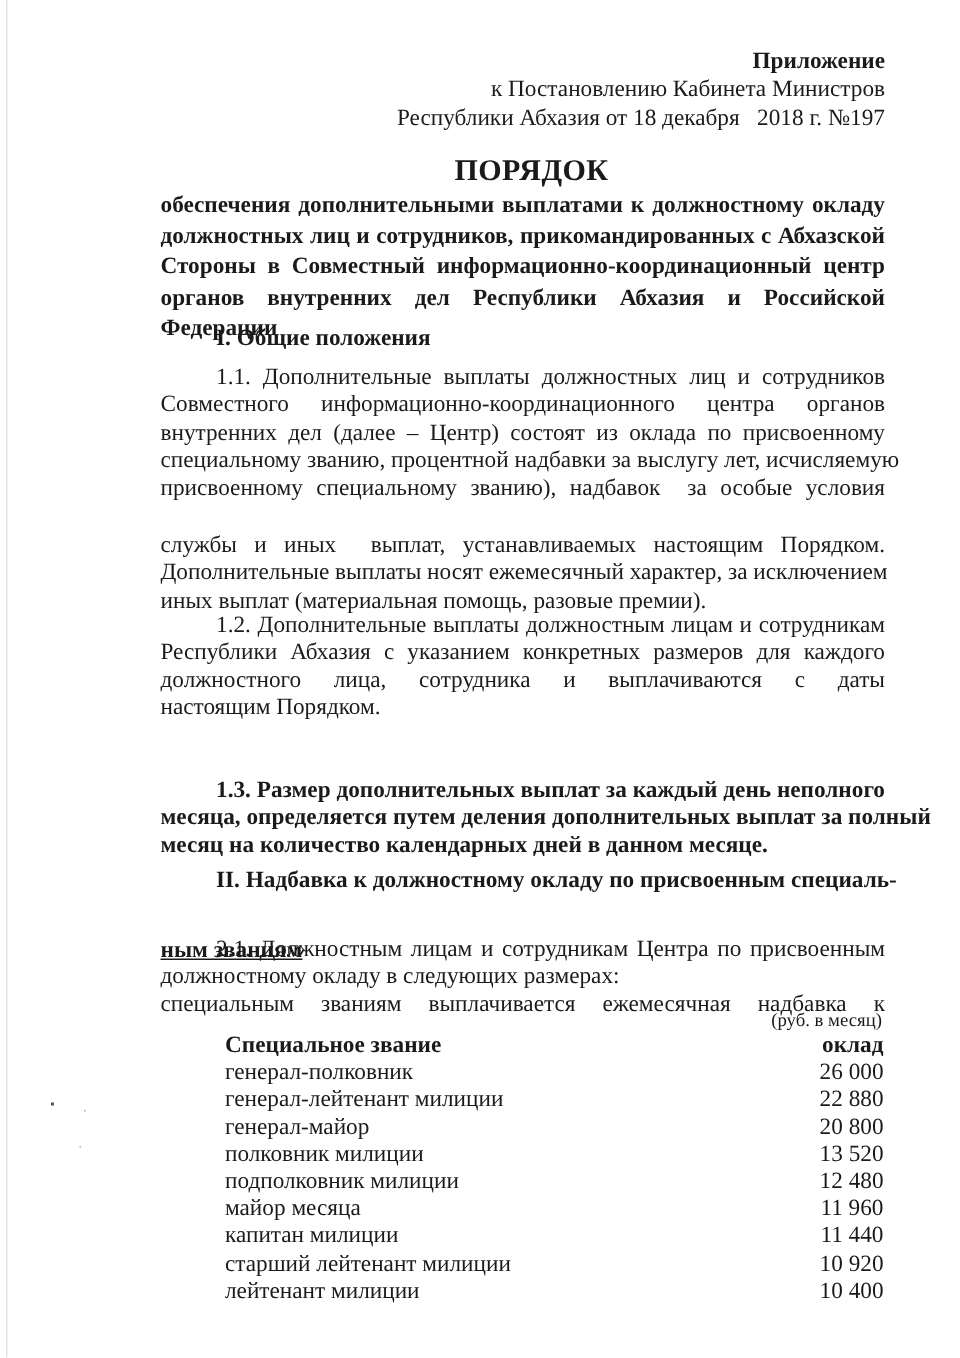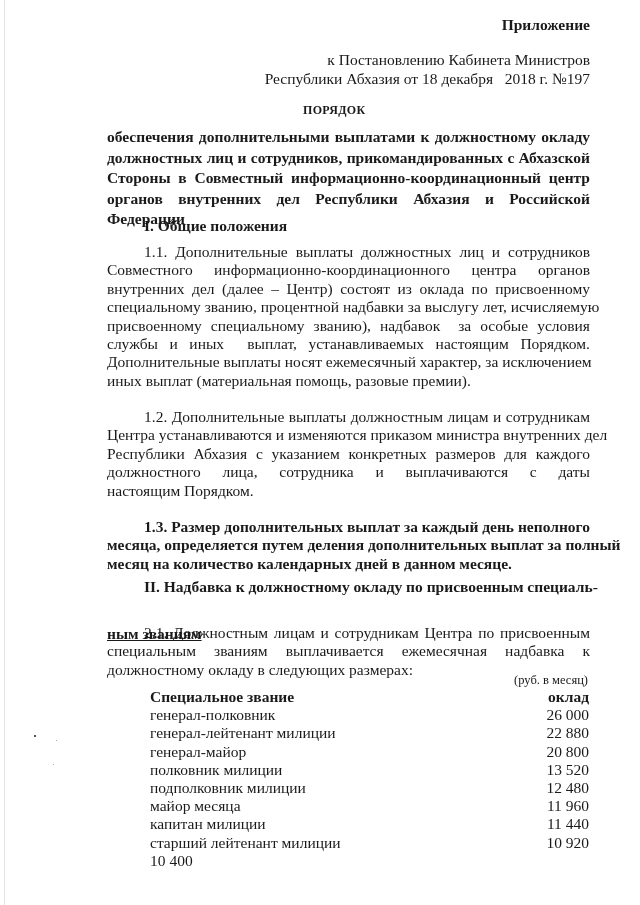--- a/index.html
+++ b/index.html
@@ -1,41 +1,41 @@
 <!DOCTYPE html>
 <html><head>
 <meta charset="utf-8">
 <style>
   html, body { margin: 0; padding: 0; background: #ffffff; }
   body { width: 640px; height: 905px; position: relative; overflow: hidden;
          font-family: "Liberation Serif", "DejaVu Serif", serif; color: #1a1a1a; }
   .edge-left { position: absolute; left: 4px; top: 0; width: 1px; height: 905px; background: #e4e4e4; }
   .hdr { position: absolute; right: 50px; text-align: right; font-size: 15.5px; line-height: 19px; white-space: nowrap; }
   .hdr .b { font-weight: bold; }
-  .title { position: absolute; left: 303px; top: 103px; font-weight: bold; font-size: 12px; letter-spacing: 0.3px; }
+  .title { position: absolute; left: 303px; top: 103px; font-weight: bold; font-size: 20px; letter-spacing: 0.3px; }
   .subtitle { position: absolute; left: 107px; top: 127px; width: 483px; font-weight: bold; font-size: 15.5px;
               line-height: 20.5px; text-align: justify; text-align-last: left; }
   .sec { position: absolute; font-weight: bold; font-size: 15.5px; line-height: 19px; }
   .para { position: absolute; left: 107px; width: 483px; font-size: 15.5px; line-height: 18.4px;
           text-align: justify; }
   .para .l { display: block; text-align: justify; text-align-last: justify; white-space: nowrap; }
   .para .l.last { text-align-last: left; }
   .para .ind { padding-left: 37px; }
   .unit { position: absolute; right: 52px; top: 673px; font-size: 12.5px; }
   .tbl { position: absolute; left: 150px; top: 688px; width: 439px; font-size: 15.5px; }
   .tbl .row { display: flex; justify-content: space-between; height: 18.2px; line-height: 18.2px; }
   .tbl .row.head { font-weight: bold; }
   .dot { position: absolute; width: 2px; height: 2px; background: #555; }
 </style>
 </head>
 <body>
 
 <div class="edge-left"></div>
 
-<div class="hdr" style="top:15px;margin-left:22px;">
+<div class="hdr" style="top:31px;margin-left:22px;">
   <span class="b">Приложение</span>
 </div>
 <div class="hdr" style="top:50px;">к Постановлению Кабинета Министров</div>
 <div class="hdr" style="top:69px; white-space:pre;">Республики Абхазия от 18 декабря   2018 г. №197</div>
 
 <div class="title">ПОРЯДОК</div>
 
 <div class="subtitle">
   <span style="display:block;text-align-last:justify;">обеспечения дополнительными выплатами к должностному окладу</span>
   <span style="display:block;text-align-last:justify;">должностных лиц и сотрудников, прикомандированных с Абхазской</span>
@@ -44,46 +44,45 @@
 </div>
 
 <div class="sec" style="left:144px; top:216px;">I. Общие положения</div>
 
 <div class="para" style="top:243px;">
   <span class="l ind">1.1. Дополнительные выплаты должностных лиц и сотрудников</span>
   <span class="l">Совместного информационно-координационного центра органов</span>
   <span class="l">внутренних дел (далее – Центр) состоят из оклада по присвоенному</span>
   <span class="l">специальному званию, процентной надбавки за выслугу лет, исчисляемую</span>
   <span class="l" style="white-space:pre;">присвоенному специальному званию), надбавок  за особые условия</span>
-  <span class="l" style="white-space:pre;">службы и иных  выплат, устанавливаемых настоящим Порядком.</span>
+  <span class="l" style="white-space:pre;margin-top:20px;">службы и иных  выплат, устанавливаемых настоящим Порядком.</span>
   <span class="l">Дополнительные выплаты носят ежемесячный характер, за исключением</span>
   <span class="l last">иных выплат (материальная помощь, разовые премии).</span>
 </div>
 
 <div class="para" style="top:408px;">
   <span class="l ind">1.2. Дополнительные выплаты должностным лицам и сотрудникам</span>
-  <span class="l">Центра устанавливаются и изменяются приказом министра внутренних дел</span>
   <span class="l">Республики Абхазия с указанием конкретных размеров для каждого</span>
   <span class="l">должностного лица, сотрудника и выплачиваются с даты</span>
   <span class="l last">настоящим Порядком.</span>
 </div>
 
 <div class="para" style="top:518px;font-weight:bold;">
   <span class="l ind">1.3. Размер дополнительных выплат за каждый день неполного</span>
   <span class="l">месяца, определяется путем деления дополнительных выплат за полный</span>
   <span class="l last">месяц на количество календарных дней в данном месяце.</span>
 </div>
 
 <div class="sec" style="left:144px; top:577px;">II. Надбавка к должностному окладу по присвоенным специаль-</div>
 <div class="sec" style="left:107px; top:624px;text-decoration:underline;">ным званиям</div>
 
 <div class="para" style="top:624px;">
   <span class="l ind">2.1. Должностным лицам и сотрудникам Центра по присвоенным</span>
+  <span class="l last">должностному окладу в следующих размерах:</span>
   <span class="l">специальным званиям выплачивается ежемесячная надбавка к</span>
-  <span class="l last">должностному окладу в следующих размерах:</span>
 </div>
 
 <div class="unit">(руб. в месяц)</div>
 
 <div class="tbl">
   <div class="row head">
     <span>Специальное звание</span>
     <span>оклад</span>
   </div>
   <div class="row">
@@ -112,19 +111,20 @@
   </div>
   <div class="row">
     <span>капитан милиции</span>
     <span>11 440</span>
   </div>
   <div class="row">
     <span>старший лейтенант милиции</span>
     <span>10 920</span>
   </div>
   <div class="row">
+    <span>лейтенант милиции</span>
     <span>10 400</span>
   </div>
 </div>
 
 <div class="dot" style="left:34px; top:735px;"></div>
 <div class="dot" style="left:56px; top:740px; width:1px;height:1px;background:#aaa;"></div>
 <div class="dot" style="left:53px; top:764px; width:1px;height:1px;background:#aaa;"></div>
 
 </body></html>

